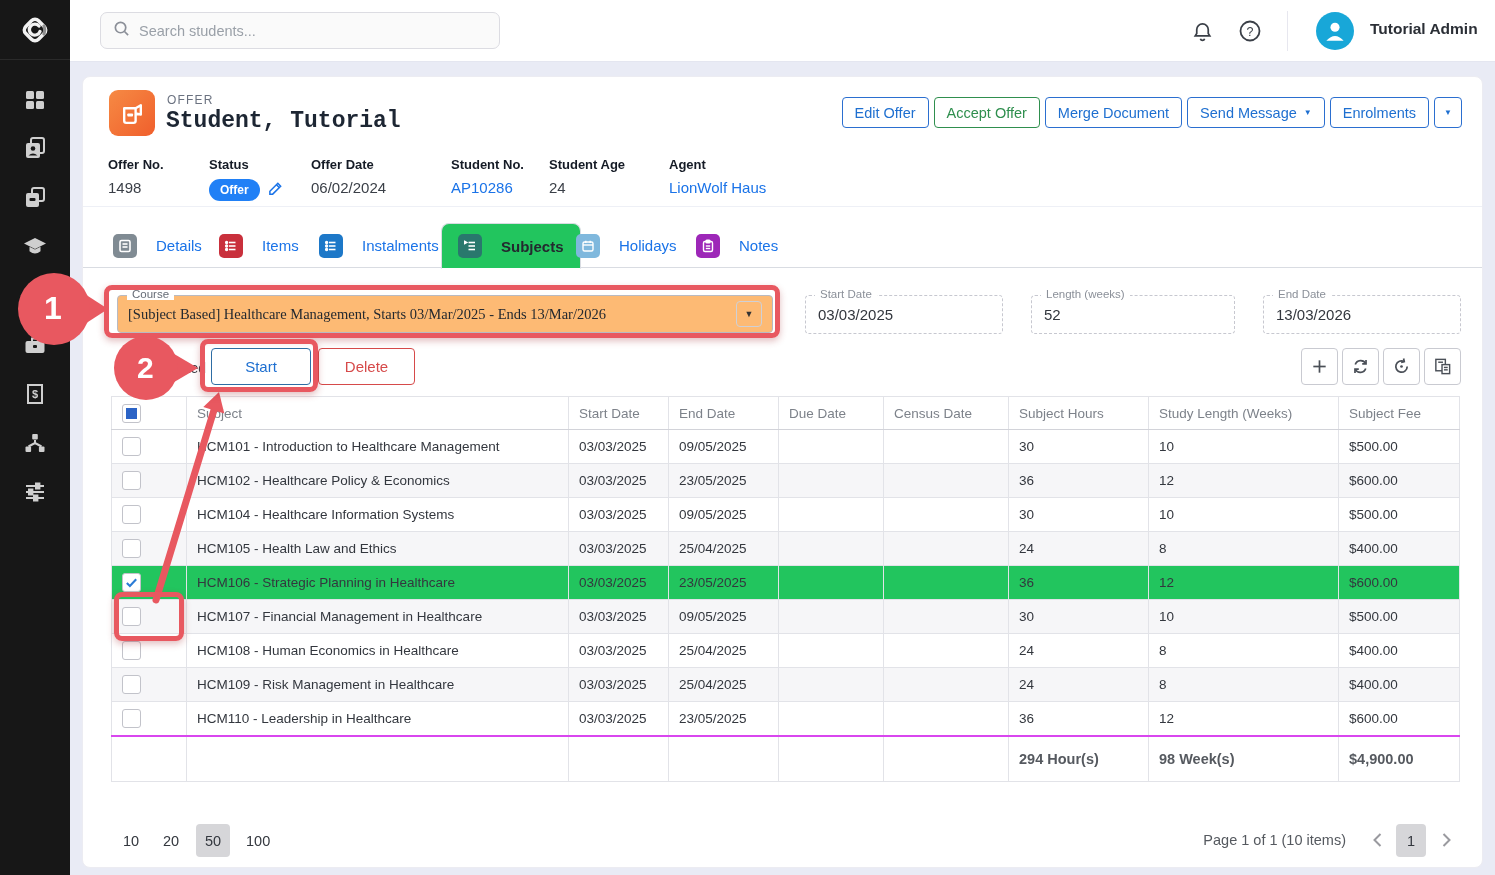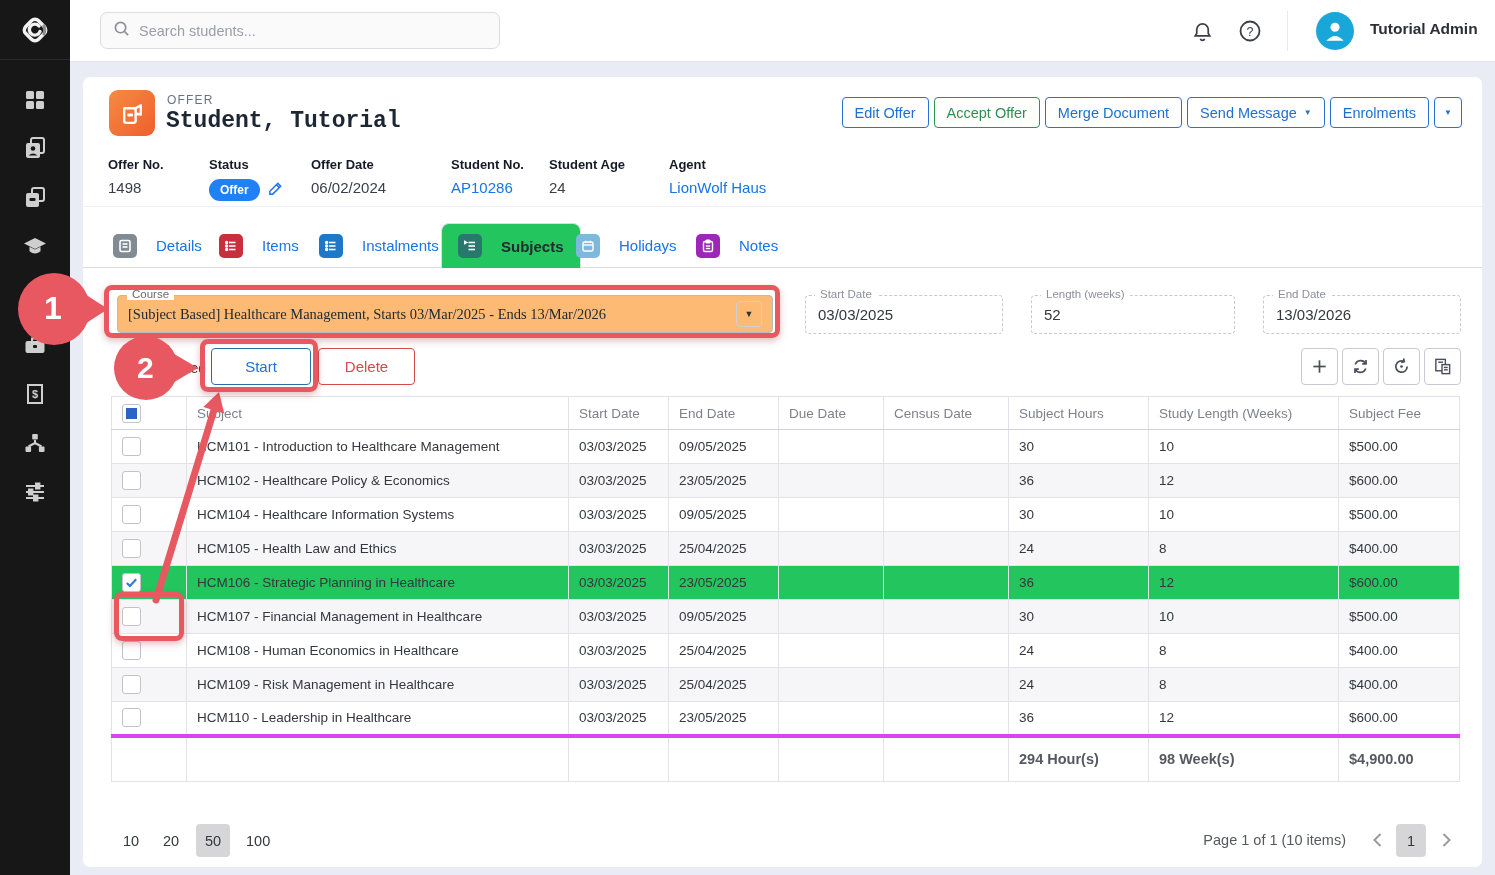--- a/index.html
+++ b/index.html
@@ -75,21 +75,21 @@
   .gbtn svg { width:19px; height:19px; }
 
   
   .grid { position:absolute; left:28px; top:319px; width:1348px; border-collapse:collapse; table-layout:fixed; }
   .grid th, .grid td { border:1px solid #e2e3e8; font-weight:normal; text-align:left; padding:0 10px; font-size:13.5px; overflow:hidden; white-space:nowrap; }
   .grid thead th { height:33px; color:#7d828a; border-bottom:1px solid #d2d3d9; }
   .grid tbody td { height:34px; color:#33373e; }
   .grid { border:1px solid #d2d3d9; }
   .grid tbody tr:nth-child(even) { background:#f6f6f8; }
   .grid tbody tr.sel { background:#22c55e; }
-  .grid tfoot td { height:46px; font-weight:bold; color:#55595f; font-size:14.5px; border-top:4px solid #d946ef; }
+  .grid tfoot td { height:46px; font-weight:bold; color:#55595f; font-size:14.5px; border-top:2px solid #d946ef; }
   .cb-cell { text-align:center; }
   .cb { display:inline-block; width:19px; height:19px; border:1px solid #c2c3ca; border-radius:3px; background:#fff; vertical-align:middle; position:relative; cursor:pointer; }
   .cb.ind::after { content:""; position:absolute; left:3px; top:3px; width:11px; height:11px; background:#2b63c6; }
   .cb svg { position:absolute; left:1px; top:1px; width:15px; height:15px; }
 
   
   .psize { position:absolute; top:747px; height:33px; min-width:34px; display:flex; align-items:center; justify-content:center; font-size:14.5px; color:#33373e; border-radius:4px; cursor:pointer; padding:0 6px; }
   .psize.active { background:#d6d6d9; }
   .pinfo { position:absolute; top:755px; right:136px; font-size:14.5px; color:#55595f; }
   .pchev { position:absolute; top:750px; width:22px; height:26px; display:flex; align-items:center; justify-content:center; cursor:pointer; }

